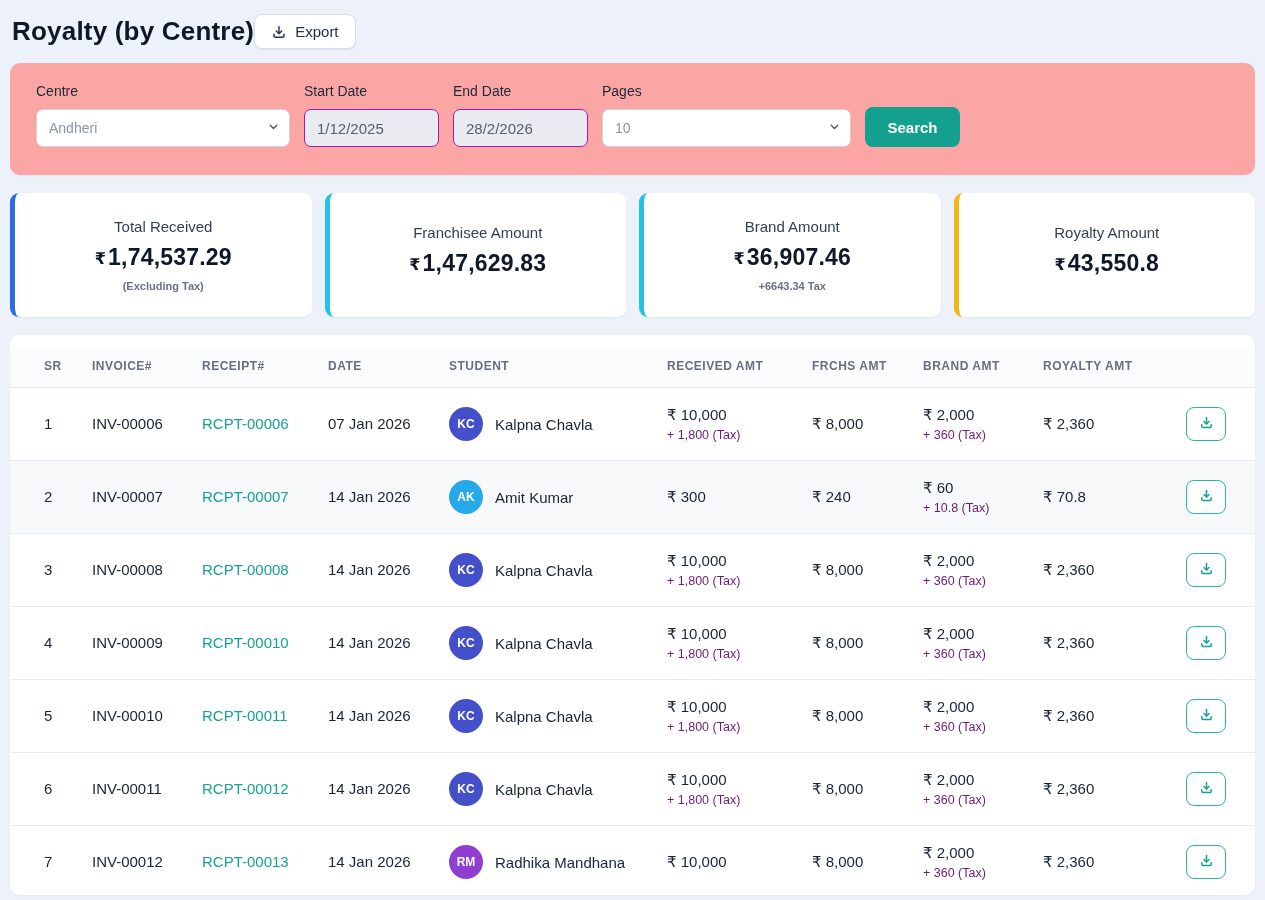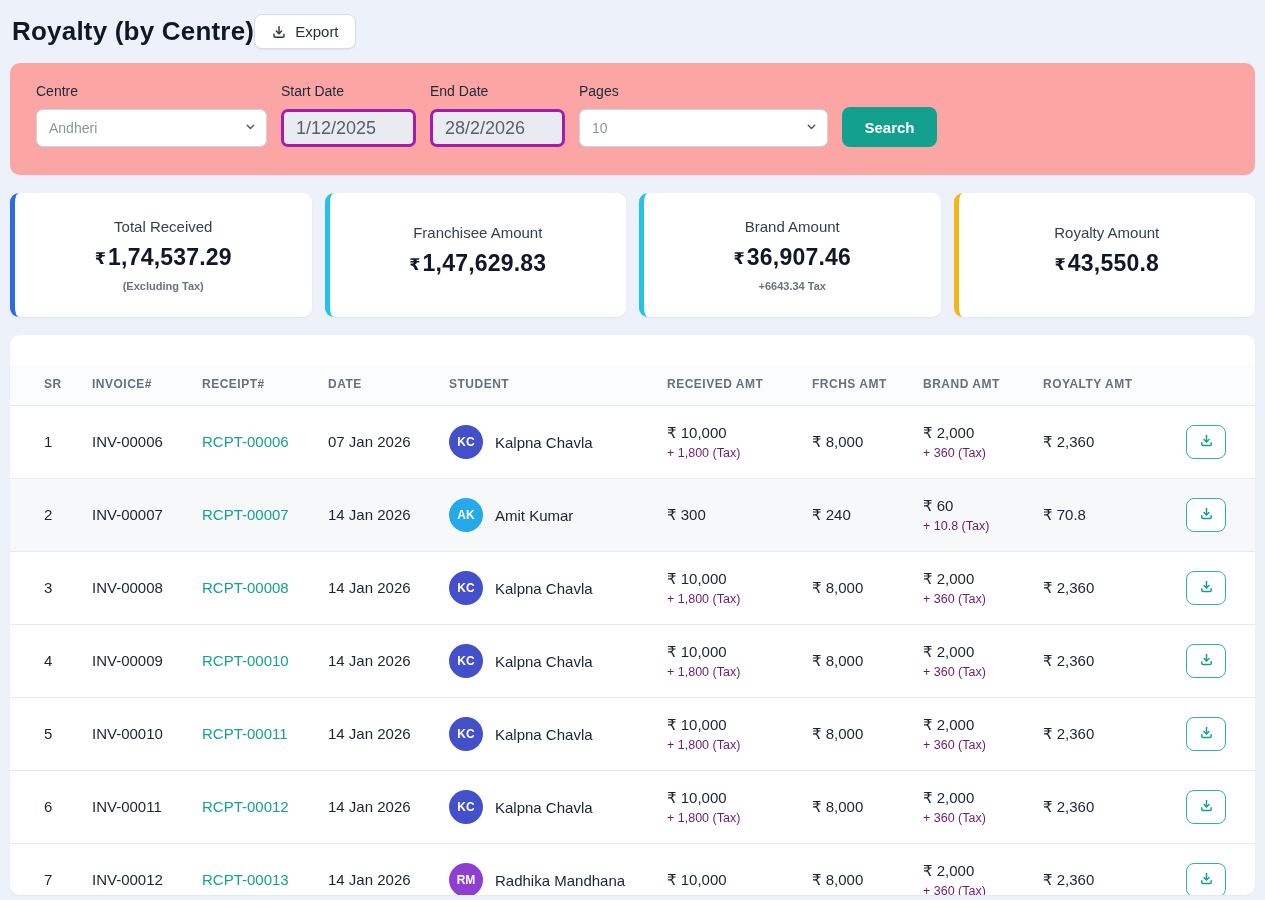--- a/index.html
+++ b/index.html
@@ -31,25 +31,25 @@
   .field { display:flex; flex-direction:column; }
   .field-label { font-size:14px; color:#1d2939; margin-bottom:10px; }
   .select-wrap { position:relative; }
   .select-wrap select {
     appearance:none; -webkit-appearance:none;
     width:100%; height:38px; padding:0 30px 0 12px;
     border:1px solid #cfd4dc; border-radius:7px; background:#fff;
     font-size:14px; color:#8d95a1; font-family:inherit; cursor:pointer;
   }
   .select-wrap .chev { position:absolute; right:10px; top:50%; transform:translateY(-50%); pointer-events:none; color:#4b5563; }
-  .centre-w { width:231px; }
+  .centre-w { width:254px; }
   .pages-w { width:249px; }
   .date-input {
-    width:135px; height:38px; border:3px solid #a21caf; border-radius:7px;
-    background:#e9ebf0; color:#555f6d; font-size:18px; padding:0 12px; font-family:inherit;
+    width:135px; height:38px; border:1px solid #a21caf; border-radius:7px;
+    background:#e9ebf0; color:#555f6d; font-size:15px; padding:0 12px; font-family:inherit;
   }
   .search-btn {
     height:40px; width:95px; border:none; border-radius:8px;
     background:#13a08f; color:#ffffff; font-size:15px; font-weight:700;
     cursor:pointer; font-family:inherit;
   }
 
   
   .cards { display:flex; gap:13px; margin-top:18px; }
   .card {
@@ -58,21 +58,21 @@
     box-shadow:0 1px 2px rgba(16,24,40,.05);
     border-left:5px solid transparent;
   }
   .card-label { font-size:15px; color:#333f50; margin-bottom:9px; }
   .card-amount { font-size:23px; font-weight:700; color:#0f1728; letter-spacing:0.2px; }
   .card-amount .rupee { font-size:16px; font-weight:700; margin-right:2px; position:relative; top:-1px; }
   .card-sub { font-size:11px; font-weight:700; color:#6b7280; margin-top:9px; min-height:1px; }
 
   
   .table-card {
-    background:#ffffff; border-radius:10px; margin-top:18px; padding-top:30px;
+    background:#ffffff; border-radius:10px; margin-top:18px; padding-top:12px;
     height:560px; overflow:hidden;
     box-shadow:0 1px 2px rgba(16,24,40,.04);
   }
   table { width:100%; border-collapse:collapse; table-layout:fixed; }
   col.c-sr{width:76px;} col.c-inv{width:110px;} col.c-rcpt{width:126px;}
   col.c-date{width:121px;} col.c-stud{width:218px;} col.c-recv{width:145px;}
   col.c-frch{width:111px;} col.c-brand{width:120px;} col.c-roy{width:143px;}
   col.c-act{width:auto;}
   thead th {
     font-size:12px; font-weight:700; color:#68707f; text-transform:uppercase;

